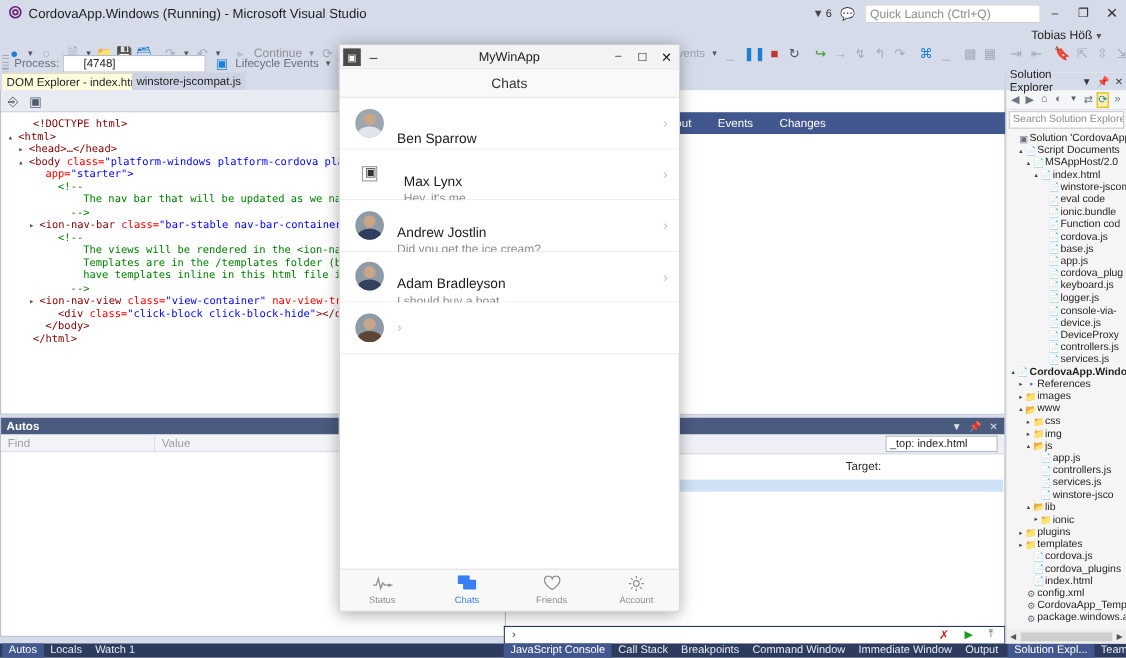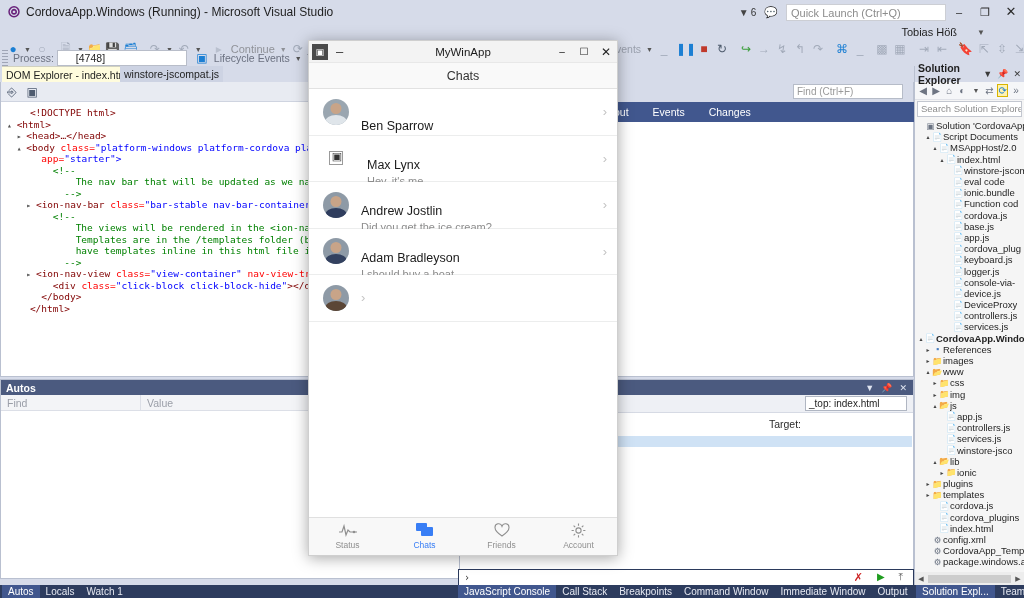--- a/index.html
+++ b/index.html
@@ -32,21 +32,21 @@
   .notif-count { font-size: 10px; color: #333; margin-right: 8px; }
   .feedback-ico { font-size: 11px; color: #444; margin-right: 8px; }
   .qlaunch {
     width: 160px; height: 17px; background: #fff; border: 1px solid #ccced4;
     font-size: 11px; color: #8c8c8c; padding: 1px 16px 0 4px; position: relative;
     line-height: 14px;
   }
   .wbtn { width: 26px; height: 20px; text-align: center; line-height: 20px; font-size: 11px; color: #2b2b2b; }
   .wbtn.close { font-size: 13px; }
   .user-row {
-    position: absolute; right: 4px; top: 24px; height: 16px; display: flex; align-items: center; gap: 20px;
+    position: absolute; right: 4px; top: 24px; height: 16px; display: flex; align-items: center; gap: 2px;
   }
   .user-name { font-size: 11px; color: #1e1e1e; }
   .user-caret { font-size: 8px; color: #555; }
   .user-badge {
     width: 15px; height: 15px; background: #68217a; color: #fff; font-size: 9px;
     text-align: center; line-height: 15px; font-weight: bold; margin-top: 34px;
   }
 
   
   .menubar { position: absolute; left: 4px; top: 22px; height: 16px; display: flex; gap: 0; }
@@ -188,21 +188,21 @@
   .btabs { position: absolute; display: flex; height: 13px; align-items: stretch; }
   .btab { font-size: 10px; color: #e6e9f2; padding: 0 6px; line-height: 13px; white-space: nowrap; }
   .btab.sel { background: #41578e; color: #fff; }
 
   
   .solexp {
     position: absolute; left: 914px; top: 66px; width: 110px; height: 519px;
     background: #f5f5f5; border-left: 1px solid #b9c0d0;
   }
   .se-head { height: 16px; background: #d6dbe9; display: flex; align-items: center; padding: 0 3px; }
-  .se-title { font-size: 10.5px; color: #1e1e1e; font-weight: bold; }
+  .se-title { font-size: 10.5px; color: #1e1e1e; }
   .se-head .tools { margin-left: auto; display: flex; gap: 5px; font-size: 9px; color: #3a3a3a; }
   .se-toolbar { height: 18px; background: #f5f6f8; border-bottom: 1px solid #e0e2e8; display: flex; align-items: center; gap: 3px; padding: 0 3px; }
   .se-ti { font-size: 10px; color: #6d7482; width: 12px; text-align: center; }
   .se-ti.hl { background: #fff2b0; border: 1px solid #d8b400; color: #1e7fd0; }
   .se-search {
     height: 16px; margin: 1px 2px; background: #fff; border: 1px solid #c3c7d0;
     font-size: 9.5px; color: #8d8d8d; padding: 0 18px 0 3px; position: relative; line-height: 14px;
     white-space: nowrap; overflow: hidden;
   }
   .se-tree { position: absolute; left: 0; top: 54px; right: 0; bottom: 14px; overflow: hidden; background: #f5f5f5; }
@@ -385,23 +385,20 @@
 
   <div class="dompane">
     <div class="dom-toolbar">
       <span class="dom-tool-ico">⎆</span>
       <span class="dom-tool-ico">▣</span>
     </div>
     <div class="code" id="domcode"><span class="ln"><span>    </span><span class="tg">&lt;!DOCTYPE html&gt;</span></span><span class="ln"><span class="arw">▴ </span><span class="tg">&lt;html&gt;</span></span><span class="ln"><span class="arw">  ▸ </span><span class="tg">&lt;head&gt;…&lt;/head&gt;</span></span><span class="ln"><span class="arw">  ▴ </span><span class="tg">&lt;body </span><span class="at">class=</span><span class="vl">"platform-windows platform-cordova platform-webview grade-a" ng-</span></span><span class="ln"><span>      </span><span class="at">app=</span><span class="vl">"starter"&gt;</span></span><span class="ln"><span>        </span><span class="cm">&lt;!--</span></span><span class="ln"><span>            </span><span class="cm">The nav bar that will be updated as we navigate between views.</span></span><span class="ln"><span>          </span><span class="cm">--&gt;</span></span><span class="ln"><span class="arw">    ▸ </span><span class="tg">&lt;ion-nav-bar </span><span class="at">class=</span><span class="vl">"bar-stable nav-bar-container"</span><span class="at"> nav-bar-transition=</span><span class="vl">"ios"</span></span><span class="ln"><span>        </span><span class="cm">&lt;!--</span></span><span class="ln"><span>            </span><span class="cm">The views will be rendered in the &lt;ion-nav-view&gt; directive below</span></span><span class="ln"><span>            </span><span class="cm">Templates are in the /templates folder (but you could also</span></span><span class="ln"><span>            </span><span class="cm">have templates inline in this html file if you'd like).</span></span><span class="ln"><span>          </span><span class="cm">--&gt;</span></span><span class="ln"><span class="arw">    ▸ </span><span class="tg">&lt;ion-nav-view </span><span class="at">class=</span><span class="vl">"view-container"</span><span class="at"> nav-view-transition=</span><span class="vl">"ios"</span><span class="at"> nav</span></span><span class="ln"><span>        </span><span class="tg">&lt;div </span><span class="at">class=</span><span class="vl">"click-block click-block-hide"</span><span class="tg">&gt;&lt;/div&gt;</span></span><span class="ln"><span>      </span><span class="tg">&lt;/body&gt;</span></span><span class="ln"><span>    </span><span class="tg">&lt;/html&gt;</span></span></div>
   </div>
 
   <div class="stylespane">
-    <div class="styles-top">
-      <div class="findbox">Find (Ctrl+F)</div>
-    </div>
     <div class="chev-left">›</div>
     <div class="styles-tabs" id="styletabs">
         <div class="stab sel">Styles</div>
         <div class="stab">Computed</div>
         <div class="stab">Layout</div>
         <div class="stab">Events</div>
         <div class="stab">Changes</div>
       </div>
     <div class="styles-body"></div>
   </div>

